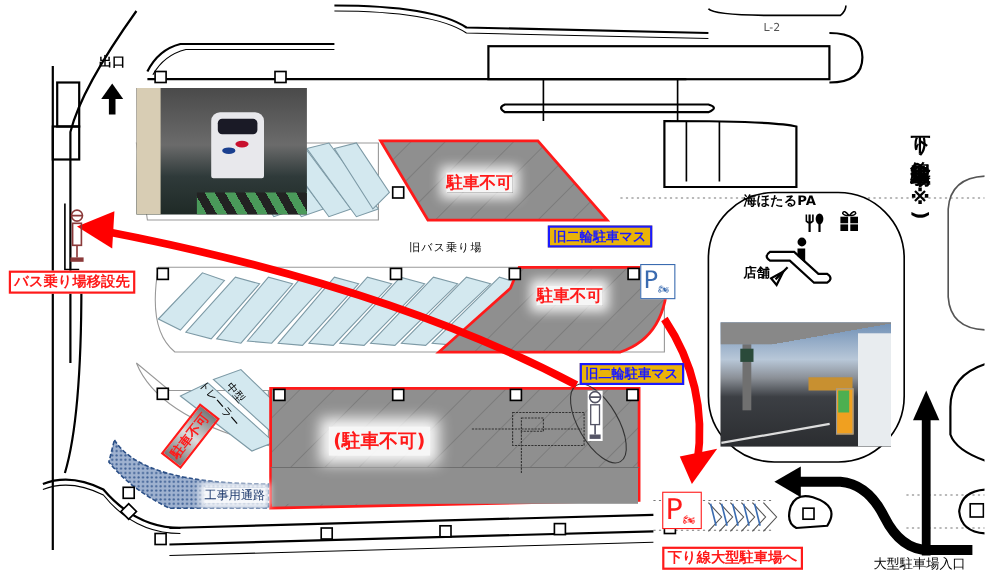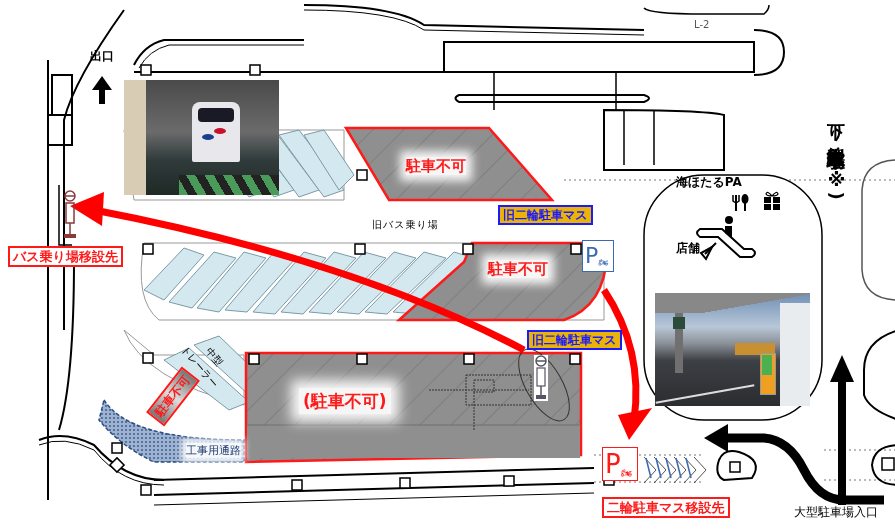--- a/index.html
+++ b/index.html
@@ -287,16 +287,16 @@
   </div>
 
   <div class="vertical-text" style="left:822px;top:110px;">下り線大型駐車場へ(※)</div>
   <span class="abs" style="left:826px;top:355px;width:24px;height:150px;"></span>
 
   <div class="p-badge" style="left:598px;top:447px;width:34px;height:32px;border-color:#ff1a1a;">
     <span style="font-size:26px;color:#ff1a1a;margin-left:2px;line-height:30px;">P</span>
     <span style="font-size:9px;color:#ff1a1a;align-self:flex-end;margin-bottom:2px;">🏍</span>
   </div>
 
-  <div class="label-red-box" style="left:598px;top:497px;">二輪駐車マス移設先</div>
+  <div class="label-red-box" style="left:598px;top:497px;">下り線大型駐車場へ</div>
 
   <div class="entrance-label" style="left:790px;top:504px;">大型駐車場入口</div>
 </div>
 
 </body></html>

